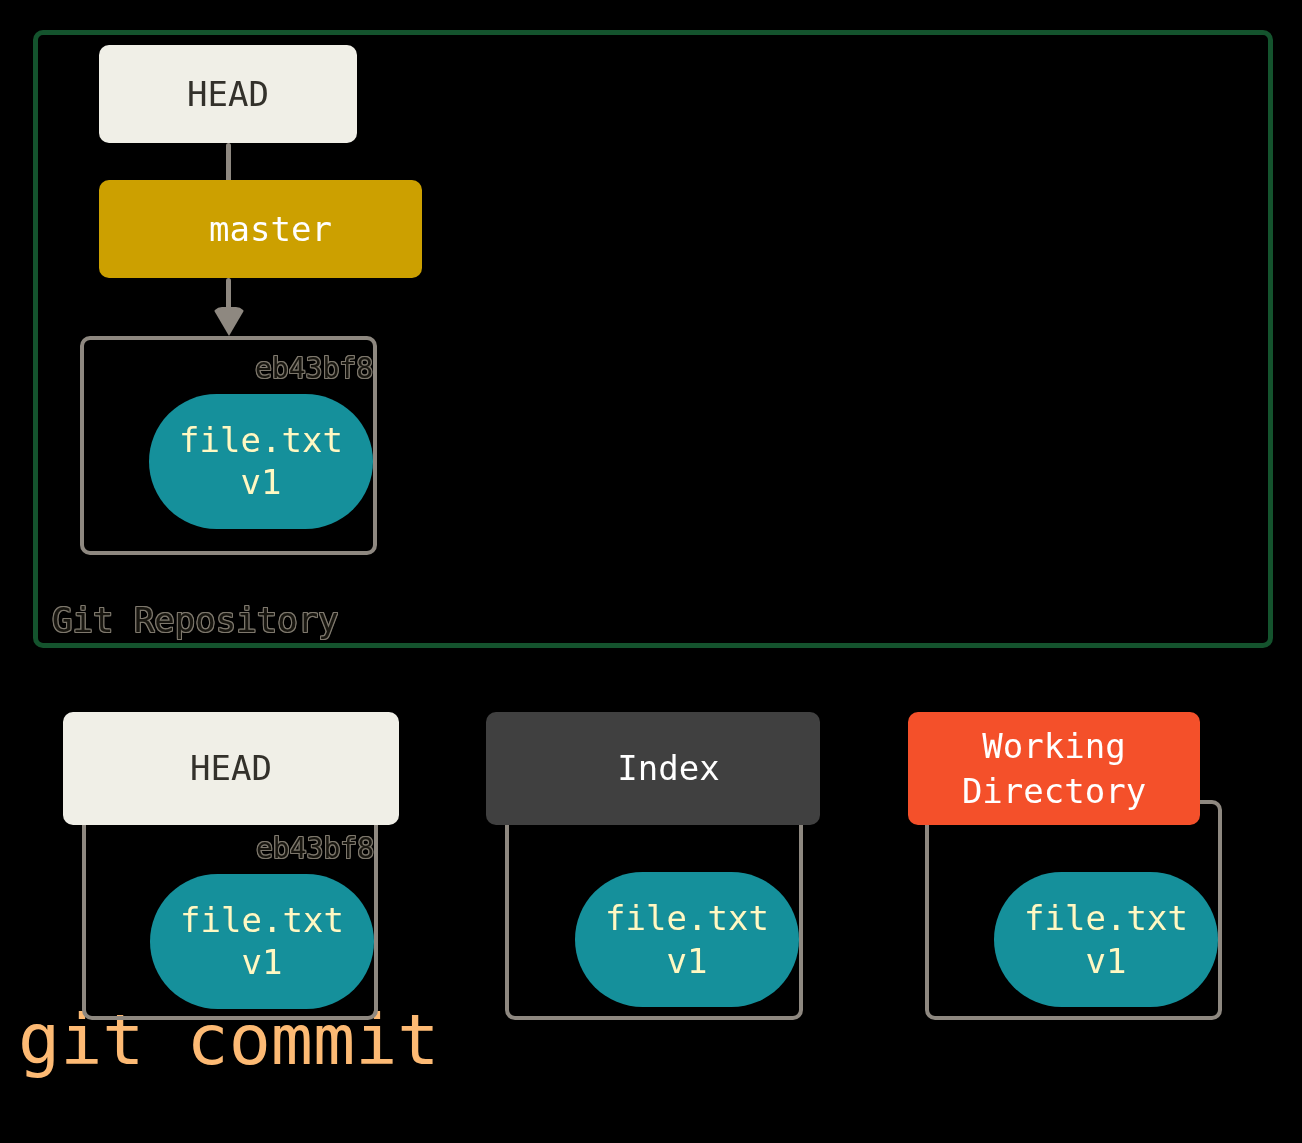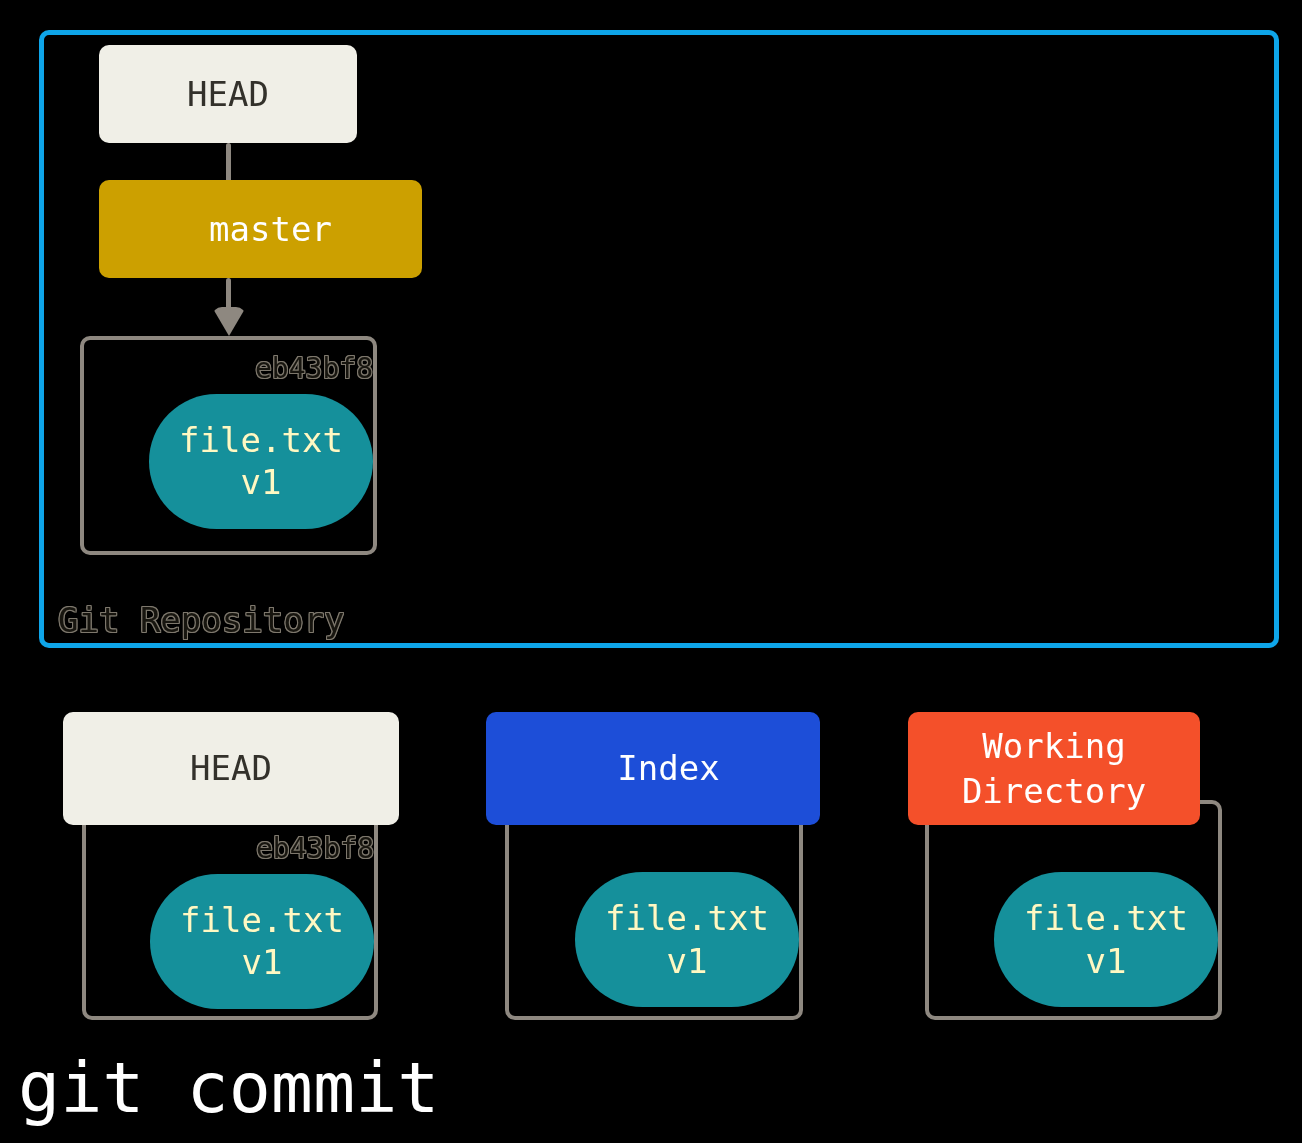--- a/index.html
+++ b/index.html
@@ -11,22 +11,22 @@
     position: relative;
     width: 1302px;
     height: 1143px;
     background: #000000;
     overflow: hidden;
   }
   .abs { position: absolute; box-sizing: border-box; border-radius: 10px; }
 
   
   .repo-box {
-    left: 39px; top: 30px; width: 1240px; height: 618px;
-    border: 5px solid #0ea5e9;
+    left: 33px; top: 30px; width: 1240px; height: 618px;
+    border: 5px solid #14532d;
     text-align: center;
   }
   .repo-label {
     left: 14px; bottom: 4px;
     font-size: 34px; line-height: 1.1;
     white-space: nowrap;
   }
   .etched {
     color: #17150f;
     text-shadow:
@@ -87,40 +87,40 @@
   }
 
   
   .area-header {
     top: 712px; height: 113px; z-index: 3;
     display: flex; align-items: center; justify-content: center;
     text-align: center;
     font-size: 34px; line-height: 1.3;
   }
   .area-header--cream { background: #f0efe7; color: #33312b; }
-  .area-header--teal  { background: #1d4ed8; color: #ffffff; padding-left: 31px; }
+  .area-header--teal  { background: #404040; color: #ffffff; padding-left: 31px; }
   .area-header--red   { background: #f4502a; color: #ffffff; }
 
   .header-1 { left: 63px;  width: 336px; }
   .header-2 { left: 486px; width: 334px; }
   .header-3 { left: 908px; width: 292px; }
 
   .area-container {
     top: 800px; height: 220px; z-index: 1;
   }
   .container-1 { left: 82px;  width: 296px; padding-top: 28px; }
   .container-2 { left: 505px; width: 298px; }
   .container-3 { left: 925px; width: 297px; }
   .pill--solo { margin-top: 68px; }
 
   
   .command-label {
-    left: 18px; top: 1050px;
+    left: 18px; top: 1002px;
     font-size: 70px; line-height: 1.1;
-    color: #ffffff;
+    color: #fdba74;
     white-space: nowrap;
   }
 </style>
 </head>
 <body>
 
 <div class="stage">
 
   <div class="abs repo-box">
     <div class="abs repo-label etched">Git Repository</div>

